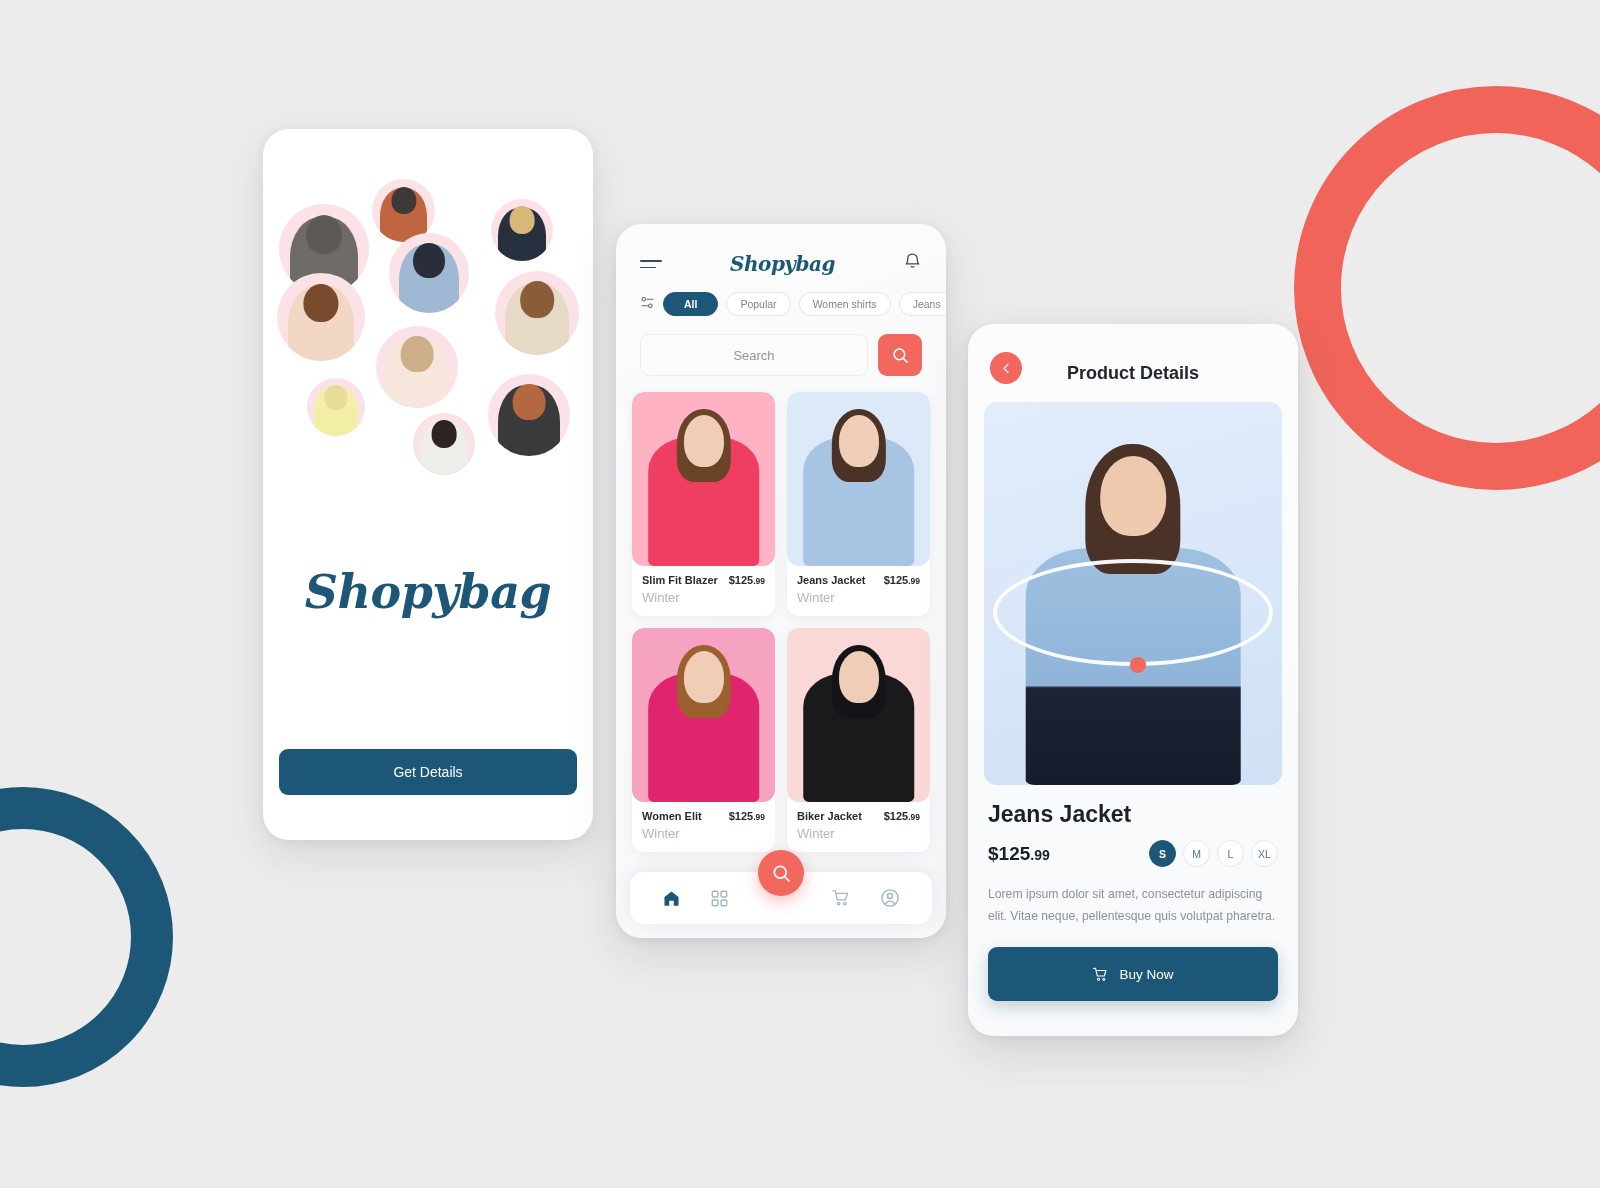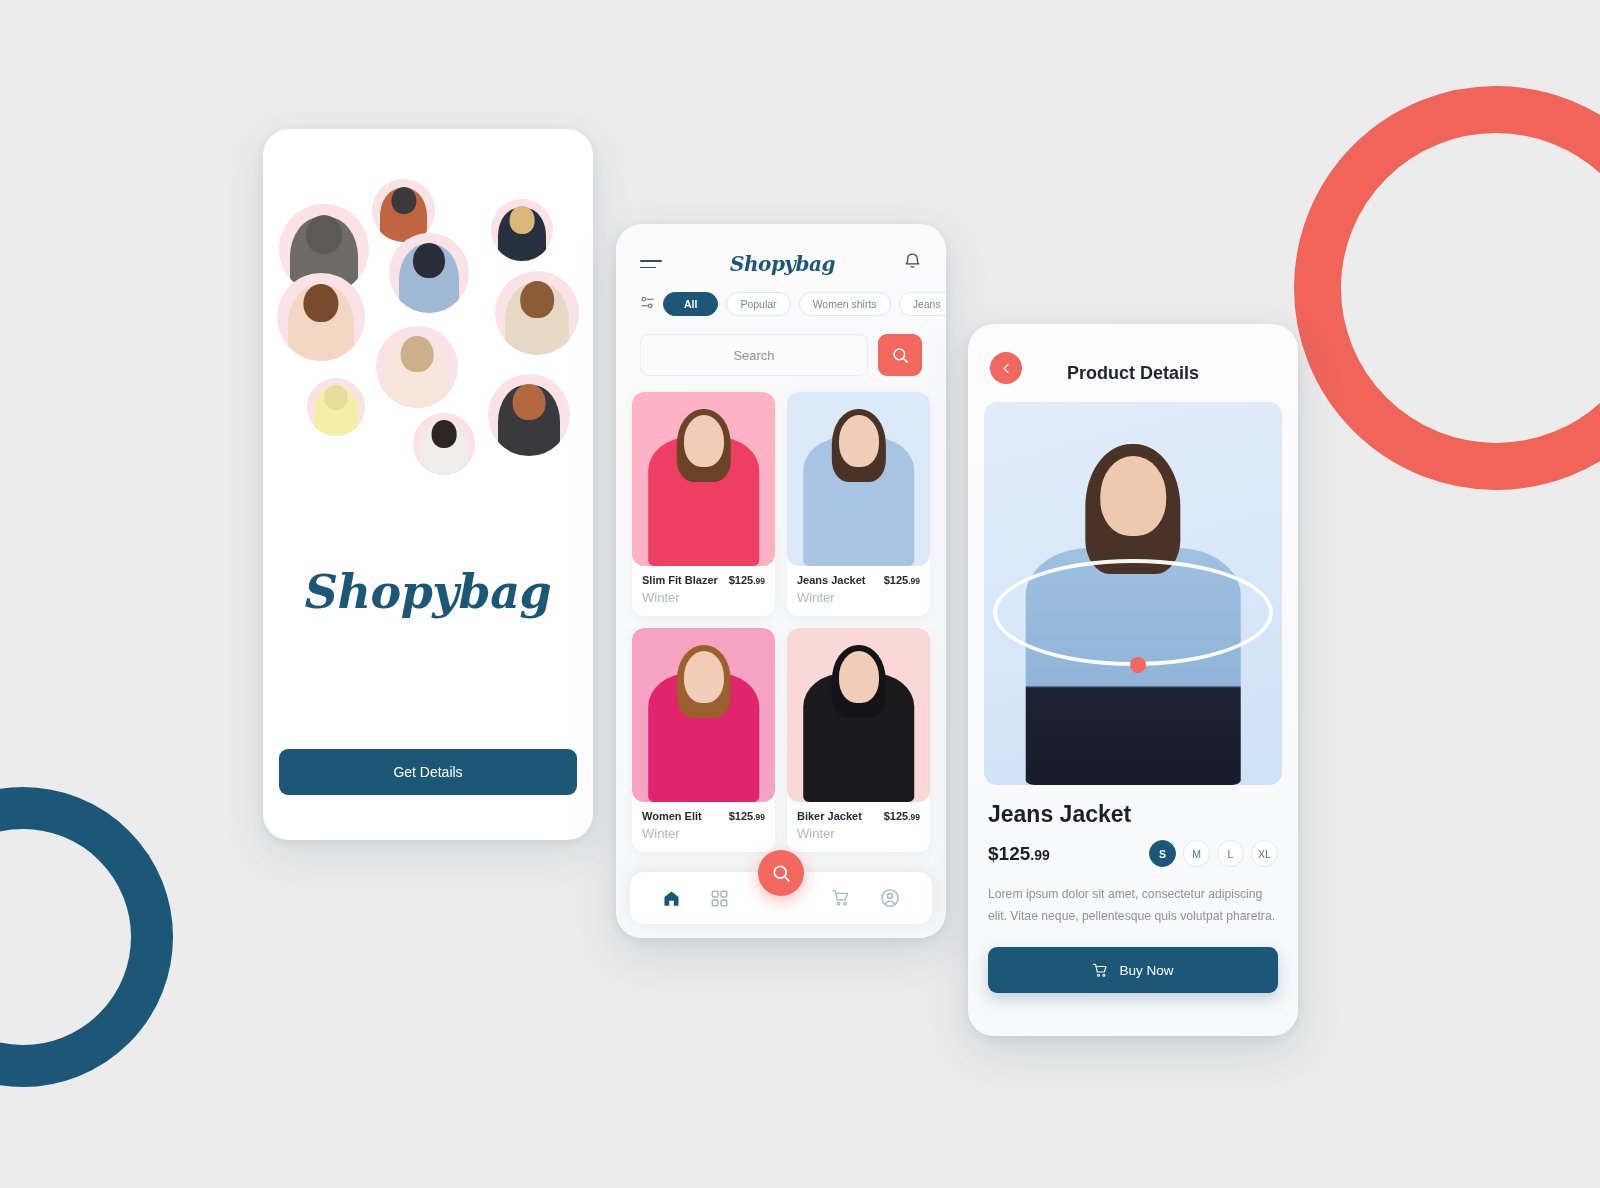--- a/index.html
+++ b/index.html
@@ -434,21 +434,21 @@
   }
   #detail-description {
     margin-top: 16px;
     font-size: 12.2px;
     line-height: 1.82;
     color: #8b9299;
   }
   #btn-buy-now {
     margin-top: 20px;
     width: 100%;
-    height: 46px;
+    height: 54px;
     border: none;
     border-radius: 9px;
     background: #1C5778;
     color: #fff;
     font-size: 13.5px;
     display: flex;
     align-items: center;
     justify-content: center;
     gap: 10px;
     cursor: pointer;

